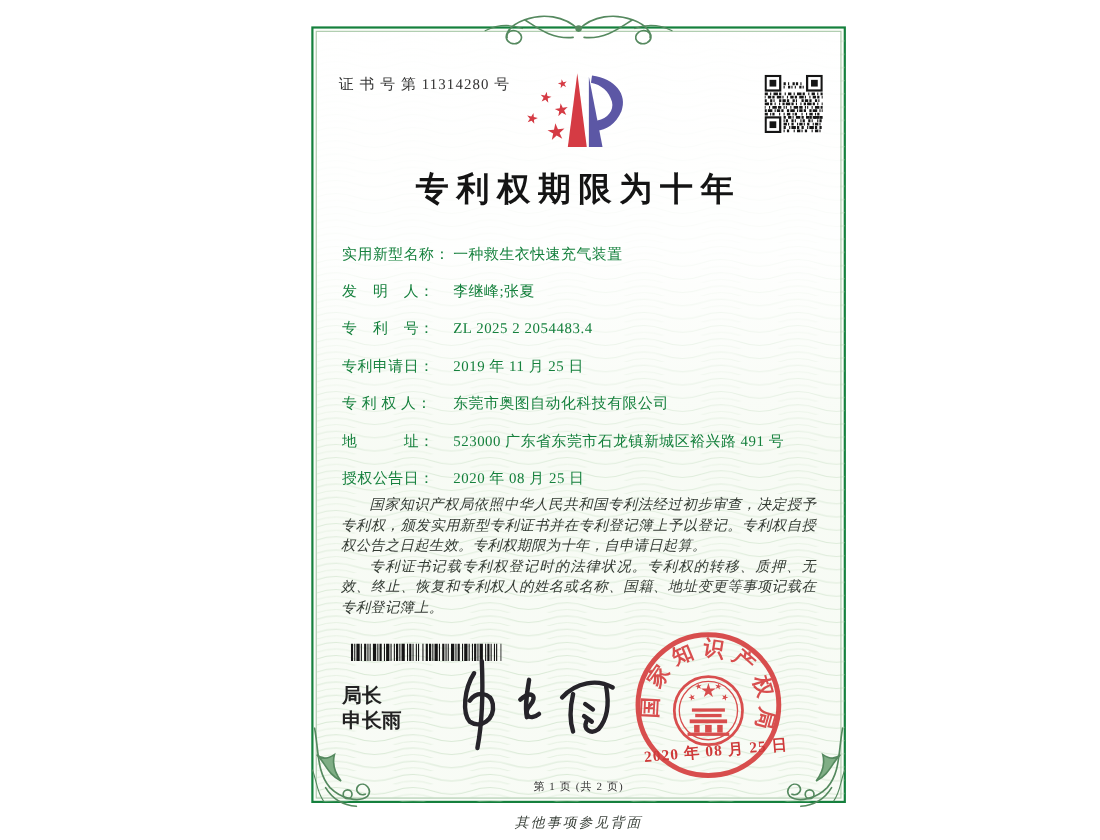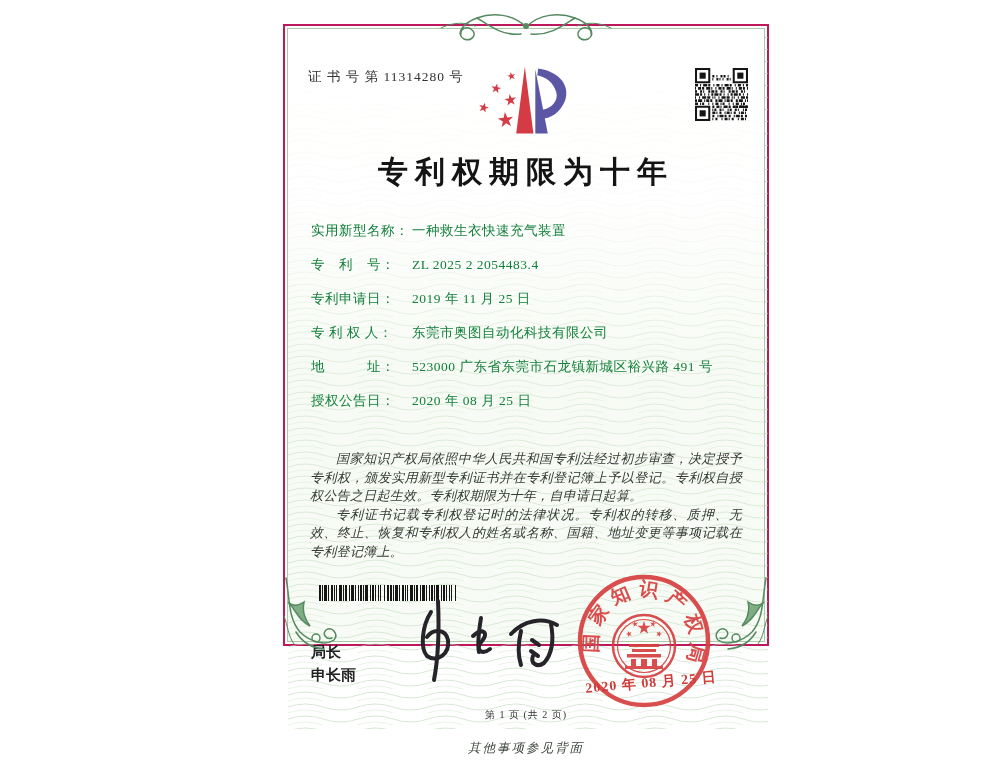--- a/index.html
+++ b/index.html
@@ -2,22 +2,22 @@
 <html><head>
 <meta charset="utf-8">
 <style>
   html,body{margin:0;padding:0;}
   body{
     width:1000px;height:764px;position:relative;background:#ffffff;
     font-family:"Liberation Serif","DejaVu Serif",serif;color:#2b2b2b;
     overflow:hidden;
   }
   .frame{
-    position:absolute;left:283px;top:24px;width:486px;height:622px;
-    border:2px solid #be185d;box-sizing:border-box;background:#fbfdf9;
+    position:absolute;left:283px;top:24px;width:486px;height:706px;
+    border:2px solid #15803d;box-sizing:border-box;background:#fbfdf9;
   }
   .frame-inner{
     position:absolute;inset:2px;border:1px solid #a9c9a9;pointer-events:none;
   }
   .waves{position:absolute;inset:3px;width:480px;height:700px;}
   .tint{
     position:absolute;inset:3px;
     background:linear-gradient(180deg,
       rgba(255,255,255,.97) 0%,
       rgba(255,255,255,.85) 28%,
@@ -40,21 +40,21 @@
   .fvalue{letter-spacing:.5px;}
   .pair2{position:absolute;left:210px;top:0;}
   .paras{
     position:absolute;left:25px;right:25px;top:424px;
     font-size:13px;line-height:18.6px;font-style:italic;color:#333a33;
     text-align:justify;letter-spacing:.3px;
   }
   .paras p{margin:0;text-indent:2em;}
   .barcode{position:absolute;left:34px;top:559px;width:137px;height:16px;}
   .signer{
-    position:absolute;left:26px;top:614px;line-height:23px;font-size:15px;
+    position:absolute;left:26px;top:595px;line-height:23px;font-size:18px;
     font-family:"Liberation Sans","DejaVu Sans",sans-serif;font-weight:600;color:#222;
   }
   .signature{position:absolute;left:108px;top:570px;width:185px;height:90px;}
   .seal{position:absolute;left:288px;top:544px;width:142px;height:142px;opacity:.92;}
   .seal-date{
     position:absolute;left:296px;top:648px;width:140px;text-align:center;
     color:#cf3a3a;font-size:14px;font-weight:bold;letter-spacing:1px;
     transform:rotate(-5deg);
   }
   .page-ind{
@@ -170,20 +170,23 @@
       </g>
     </svg>
 
     <h1 class="title" style="margin:0;">专利权期限为十年</h1>
 
     <div class="fields">
       <div class="field-row">
         <span class="flabel">实用新型名称：</span><span class="fvalue">一种救生衣快速充气装置</span>
       </div>
       <div class="field-row">
+        <span class="flabel">发　明　人：</span><span class="fvalue">李继峰;张夏</span>
+      </div>
+      <div class="field-row">
         <span class="flabel">专　利　号：</span><span class="fvalue">ZL 2025 2 2054483.4</span>
       </div>
       <div class="field-row">
         <span class="flabel">专利申请日：</span><span class="fvalue">2019 年 11 月 25 日</span>
       </div>
       <div class="field-row">
         <span class="flabel">专 利 权 人：</span><span class="fvalue">东莞市奥图自动化科技有限公司</span>
       </div>
       <div class="field-row">
         <span class="flabel">地　　　址：</span><span class="fvalue">523000 广东省东莞市石龙镇新城区裕兴路 491 号</span>

